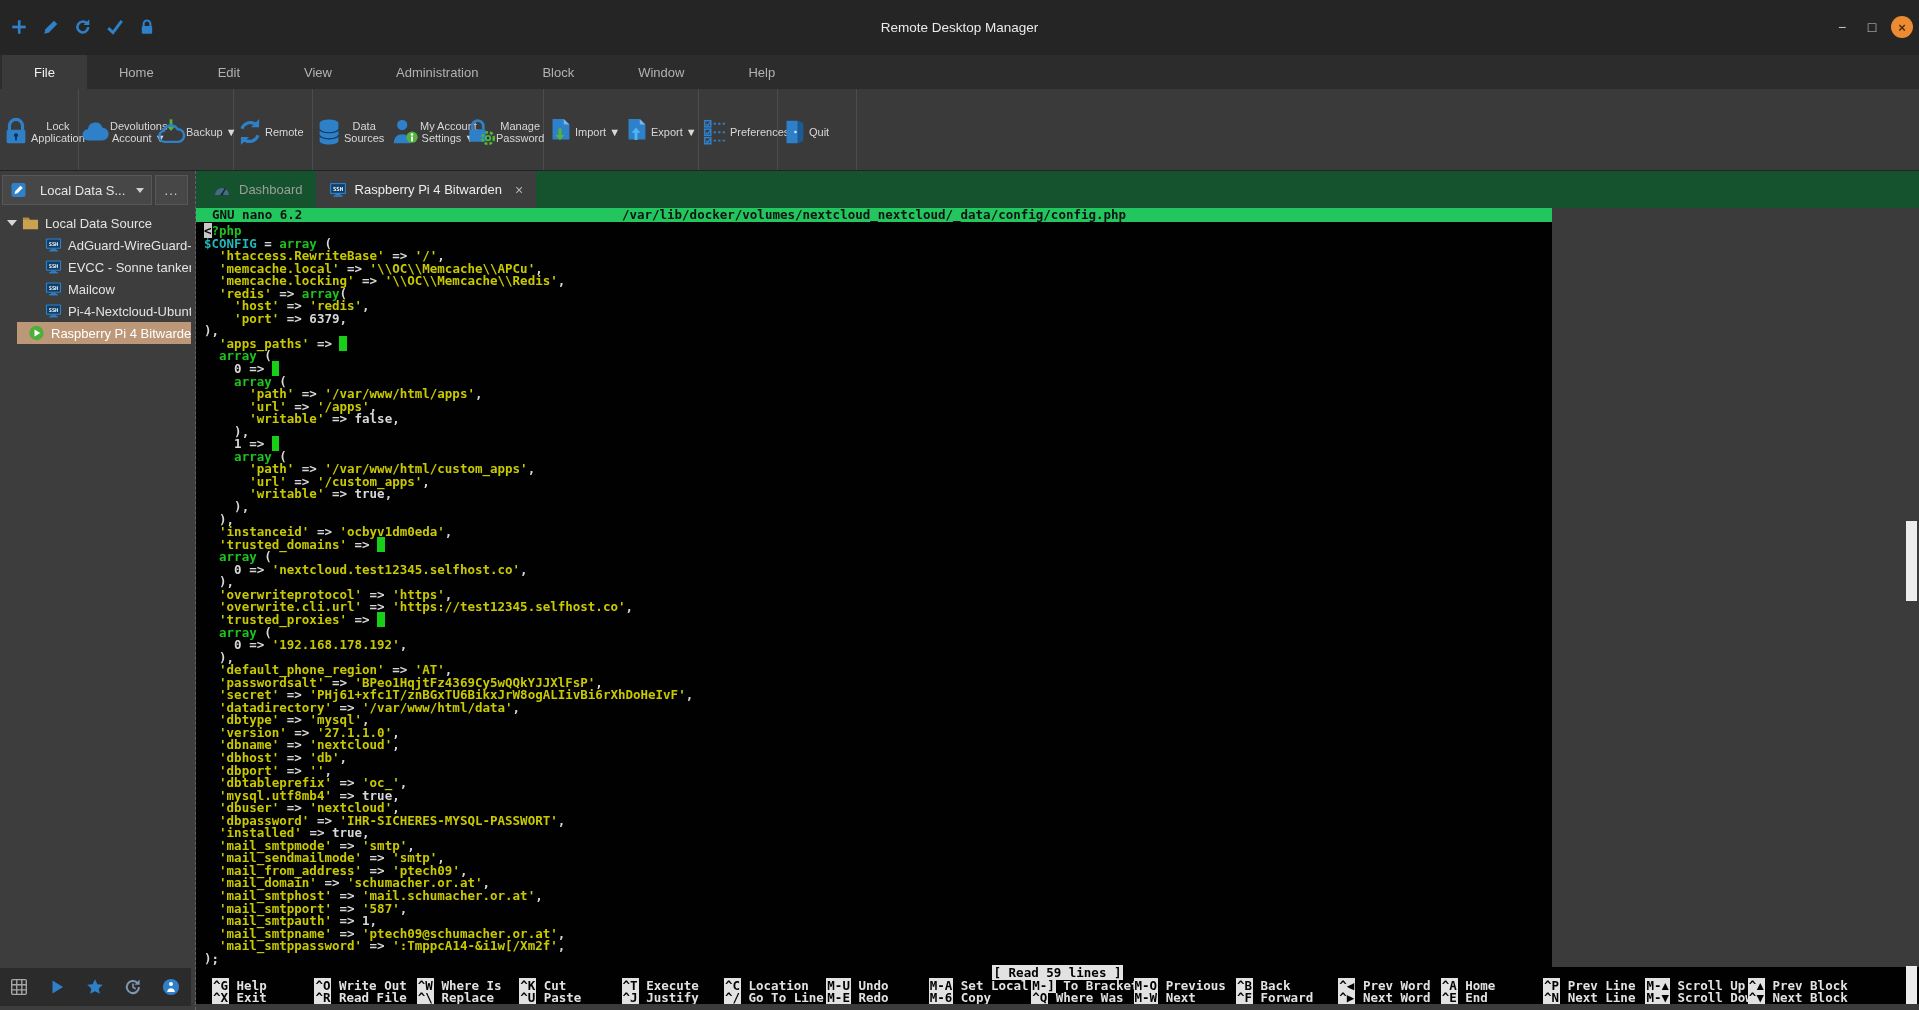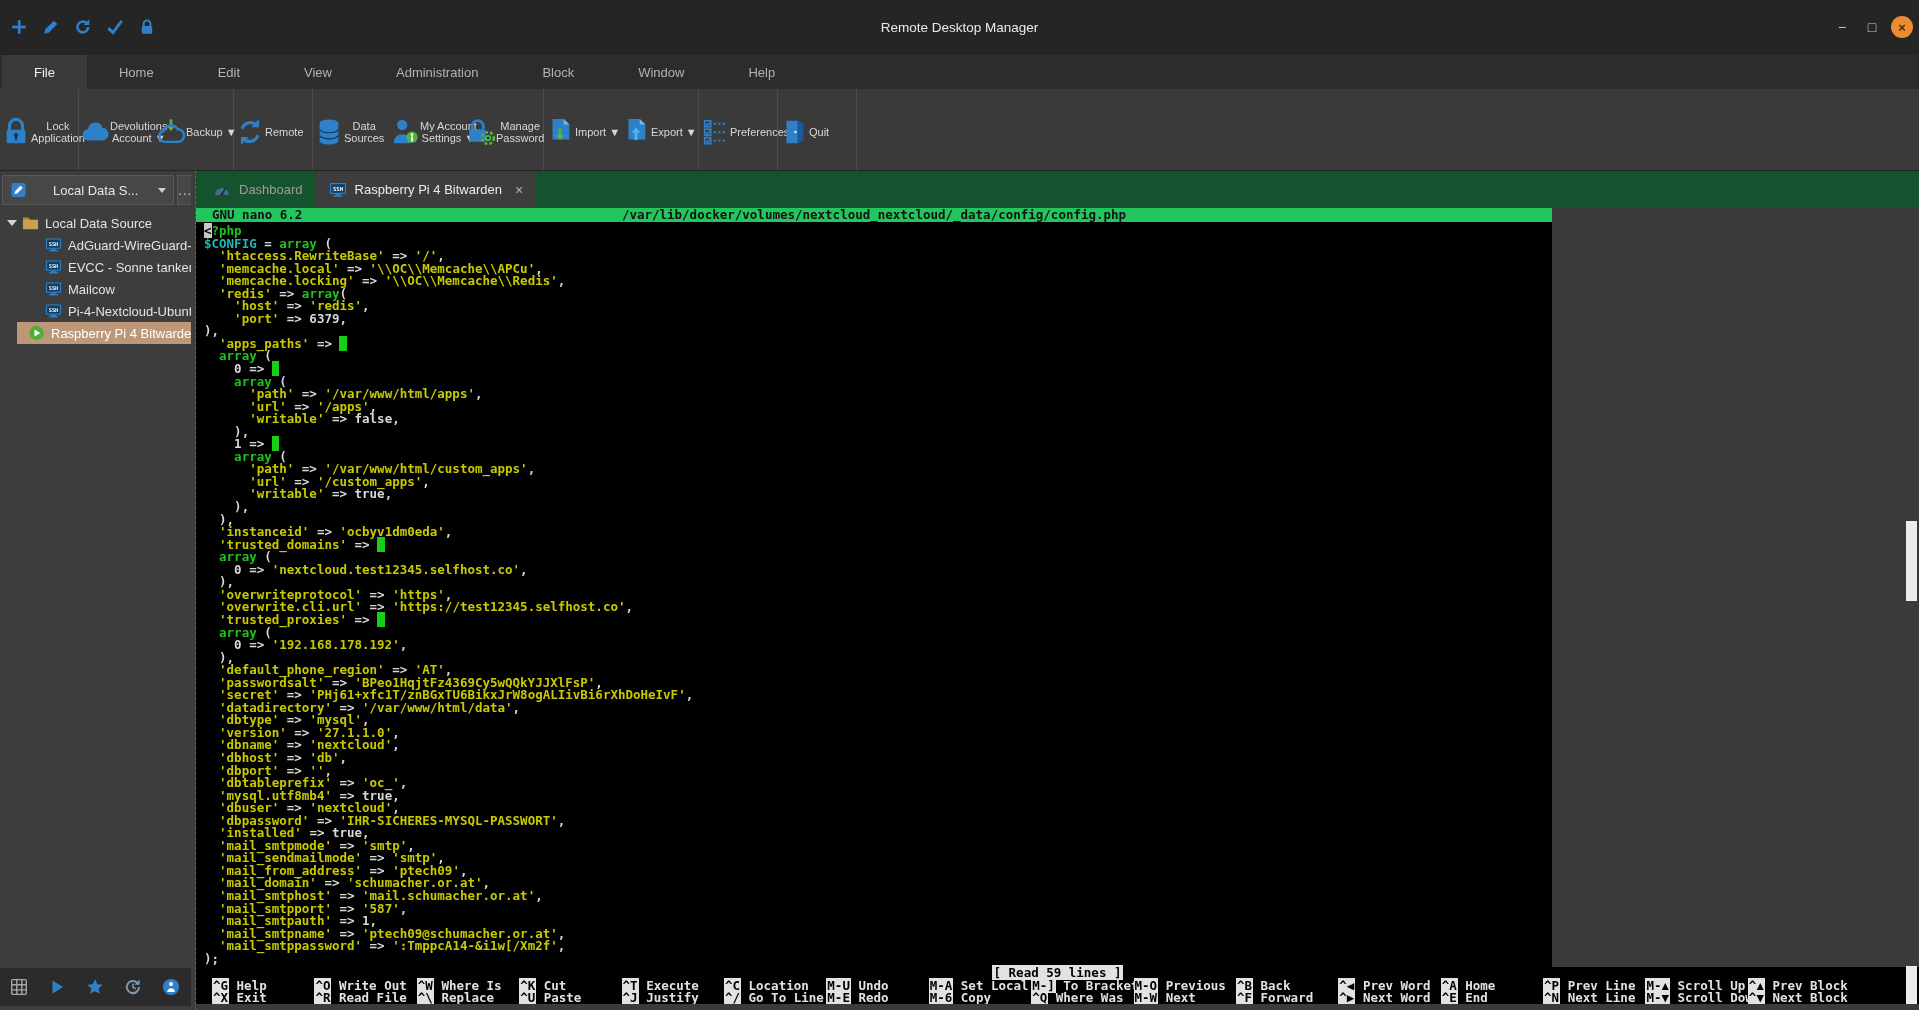--- a/index.html
+++ b/index.html
@@ -23,21 +23,21 @@
 #ribbon{position:absolute;left:0;top:89px;width:1919px;height:82px;background:#3a3a3a;border-bottom:1px solid #232323;display:flex}
 .rgroup{display:flex;border-right:1px solid #4c4c4c;padding:0 1px}
 .rbtn{width:76px;padding-top:5px;display:flex;flex-direction:row;align-items:center;font-size:11px;color:#d8d8d8;text-align:center}
 .ricon{height:37px;display:flex;align-items:center}
 .ricon svg{width:30px;height:30px}
 .rlabel div{line-height:12.5px;white-space:nowrap}
 
 #sidebar{position:absolute;left:0;top:171px;width:191px;height:839px;background:#3d3d3d}
 #side-header{position:absolute;left:2px;top:4px;width:186px;height:30px;display:flex;gap:3px}
 .side-btn{background:#474747;border:1px solid #575757;display:flex;align-items:center;font-size:13px;color:#e5e5e5}
-#source-selector{flex:1;padding:0 7px;gap:20px}
+#source-selector{flex:1;padding:0 7px;gap:7px}
 #source-selector .grow{flex:1;white-space:nowrap;overflow:hidden}
 #more-button{width:33px;justify-content:center;color:#d0d0d0;letter-spacing:1px}
 .caret-down{width:0;height:0;border-left:4px solid transparent;border-right:4px solid transparent;border-top:5px solid #cfcfcf}
 #tree{position:absolute;left:0;top:41px;width:191px}
 .trow{height:22px;display:flex;align-items:center;font-size:13px;color:#e3e3e3;white-space:nowrap;overflow:hidden}
 .trow .expander{width:0;height:0;border-left:5px solid transparent;border-right:5px solid transparent;border-top:6px solid #d6d6d6;margin:0 5px 0 7px}
 .trow.l1{padding-left:45px}
 .trow.selected{background:#bd9878;color:#fff;margin-left:17px;padding-left:11px}
 .ticon{margin-right:6px;display:flex;align-items:center}
 .ticon svg{width:17px;height:16px}

